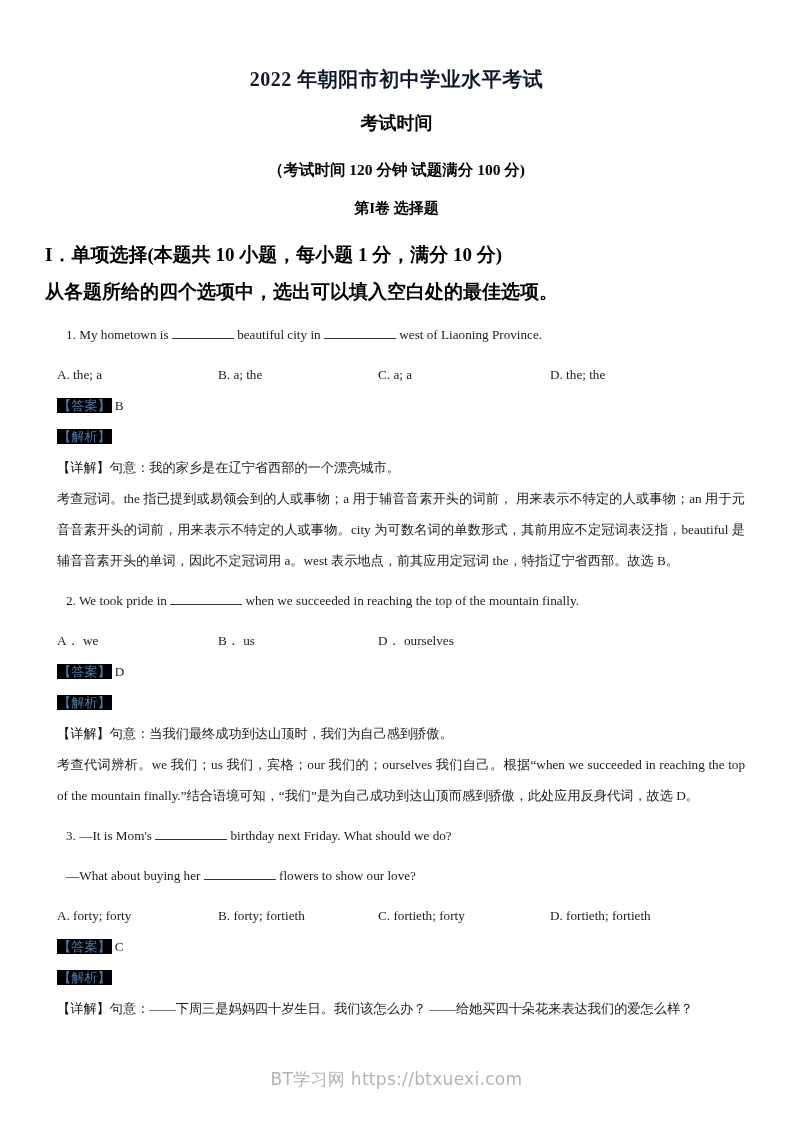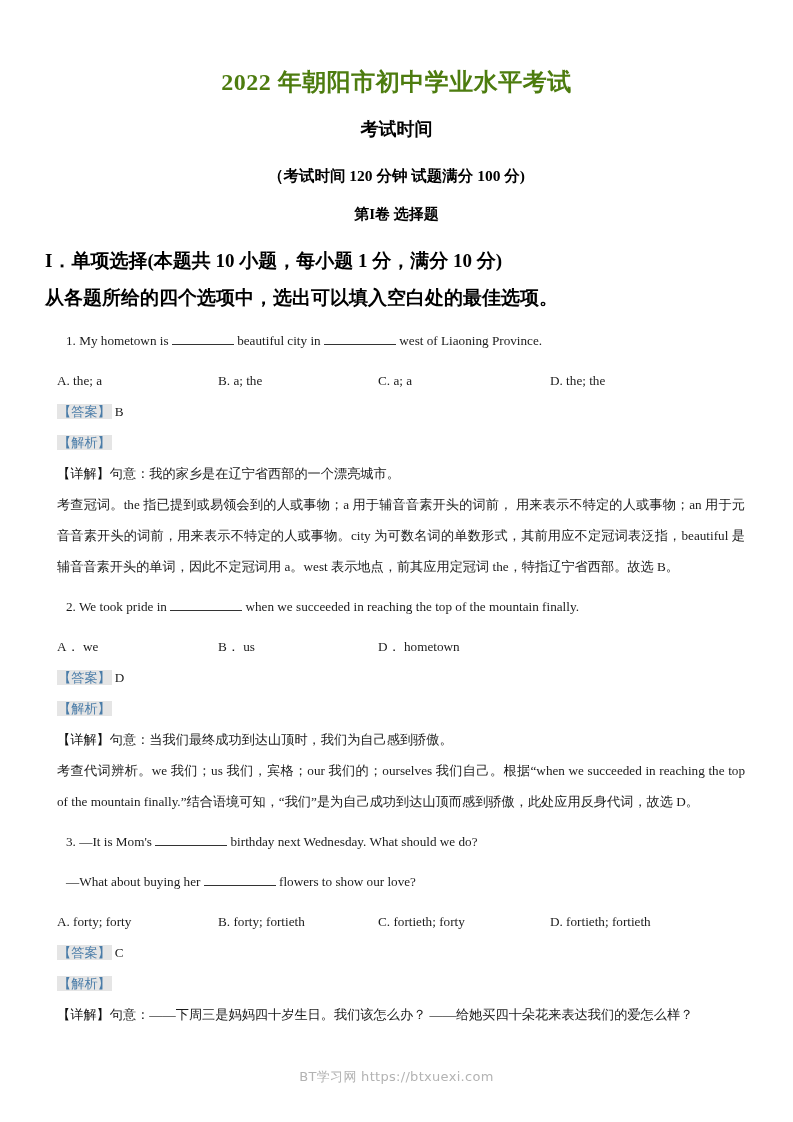--- a/index.html
+++ b/index.html
@@ -17,27 +17,27 @@
   }
   .page {
     position: absolute;
     inset: 0;
     padding: 0;
   }
 
   
   .doc-title {
     text-align: center;
-    font-size: 24px;
+    font-size: 20px;
     font-weight: bold;
     letter-spacing: 0.5px;
     margin: 0;
     padding-top: 64px;
     line-height: 1.5;
-    color: #4d7c0f;
+    color: #0f172a;
   }
   .doc-subtitle {
     text-align: center;
     font-size: 18px;
     font-weight: bold;
     margin: 0;
     padding-top: 16px;
     line-height: 1.5;
     color: #000;
   }
@@ -111,21 +111,21 @@
 
   
   .tag-line {
     font-size: 13.2px;
     line-height: 2.35;
     margin: 0;
     color: #1a1a1a;
   }
   .tag {
     color: #4a7ca8;
-    background: #e5e5e5;
+    background: #000000;
     padding: 0 1px;
   }
   .tag-ans-val {
     color: #1a1a1a;
     padding-left: 3px;
   }
 
   .explain {
     font-size: 13.2px;
     line-height: 2.35;
@@ -139,21 +139,21 @@
   }
 
   
   .watermark {
     position: absolute;
     left: 0;
     right: 0;
     top: 1068px;
     text-align: center;
     font-family: "DejaVu Sans", "Liberation Sans", sans-serif;
-    font-size: 13px;
+    font-size: 17px;
     color: #b3b3b3;
     letter-spacing: 0.3px;
   }
 </style>
 </head>
 <body>
 
 <div class="page">
 
   <h1 class="doc-title">2022 年朝阳市初中学业水平考试</h1>
@@ -198,40 +198,40 @@
     <div>
       <p class="q-stem">
         <span>2.</span>
         <span>We took pride in</span>
         <span class="blank blank-lg"></span>
         <span>when we succeeded in reaching the top of the mountain finally.</span>
       </p>
       <div class="q-options">
         <span class="opt opt-a">A． we</span>
         <span class="opt opt-b">B． us</span>
-        <span class="opt opt-d">D． hometown</span>
+        <span class="opt opt-d">D． ourselves</span>
       </div>
       <p class="tag-line">
         <span class="tag">【答案】</span><span class="tag-ans-val">D</span>
       </p>
       <p class="tag-line">
         <span class="tag">【解析】</span>
       </p>
       <p class="explain">
         <span class="lead">【详解】</span><span>句意：当我们最终成功到达山顶时，我们为自己感到骄傲。</span>
       </p>
       <p class="explain">考查代词辨析。we 我们；us 我们，宾格；our 我们的；ourselves 我们自己。根据“when we succeeded in reaching the top of the mountain finally.”结合语境可知，“我们”是为自己成功到达山顶而感到骄傲，此处应用反身代词，故选 D。</p>
     </div>
 
     <div>
       <p class="q-stem">
         <span>3.</span>
         <span>—It is Mom's</span>
         <span class="blank blank-lg"></span>
-        <span>birthday next Wednesday. What should we do?</span>
+        <span>birthday next Friday. What should we do?</span>
       </p>
       <p class="q-stem">
         <span>—What about buying her</span>
         <span class="blank blank-lg"></span>
         <span>flowers to show our love?</span>
       </p>
       <div class="q-options">
         <span class="opt opt-a">A. forty; forty</span>
         <span class="opt opt-b">B. forty; fortieth</span>
         <span class="opt opt-c">C. fortieth; forty</span>

